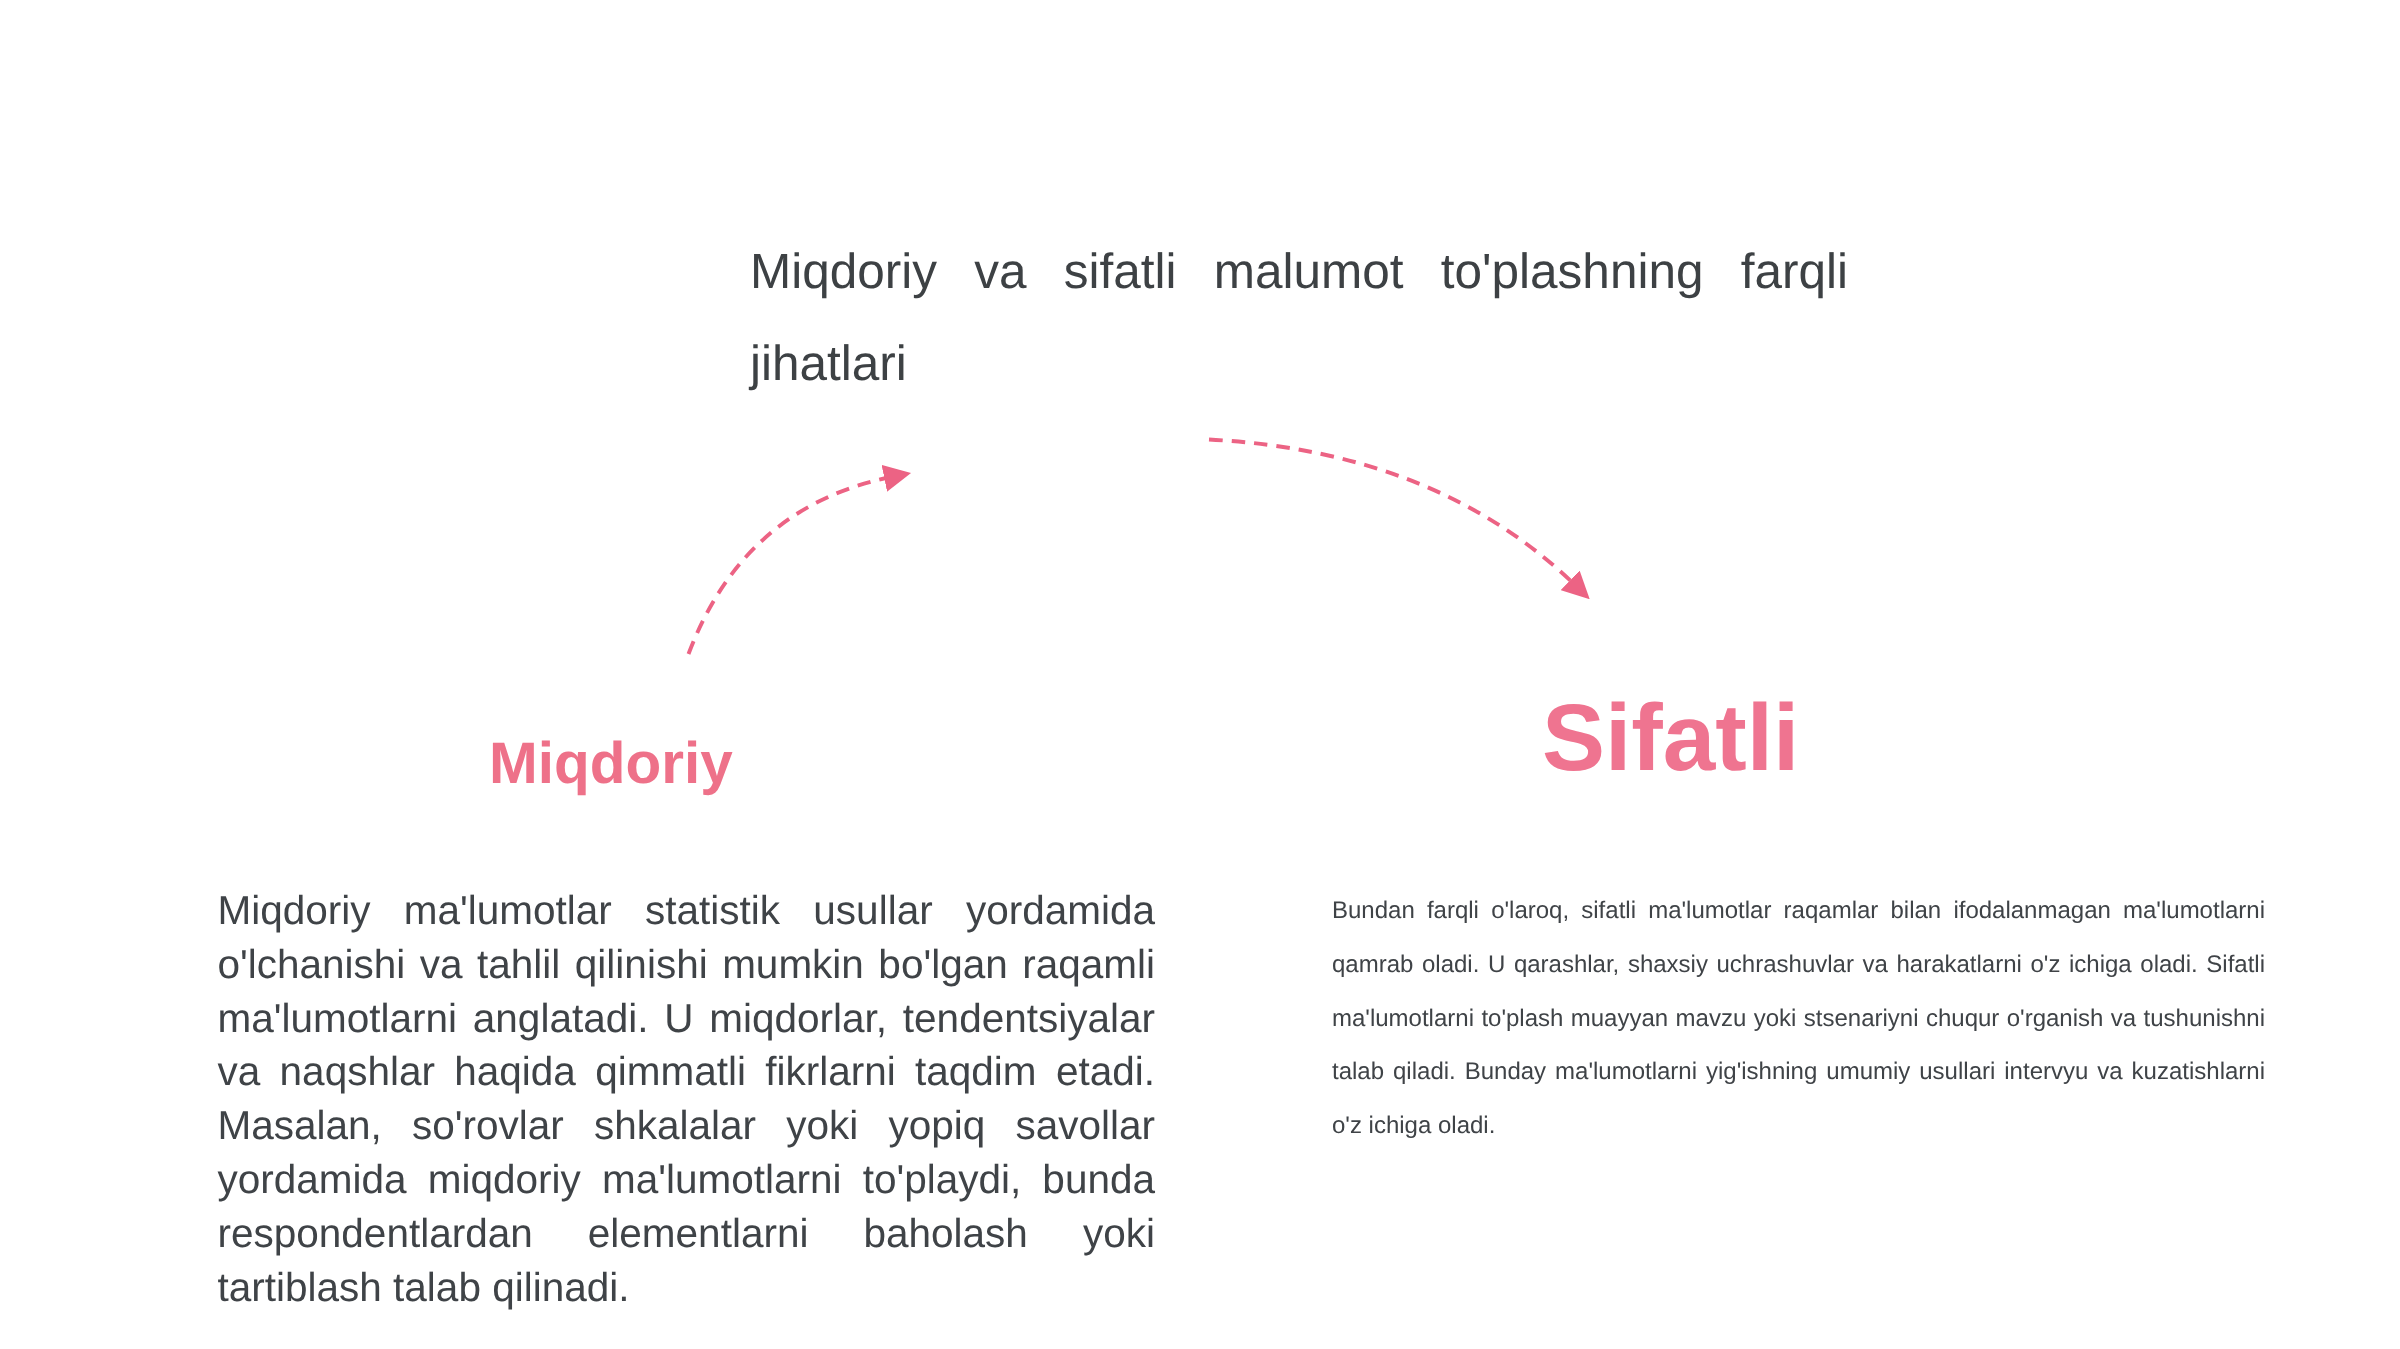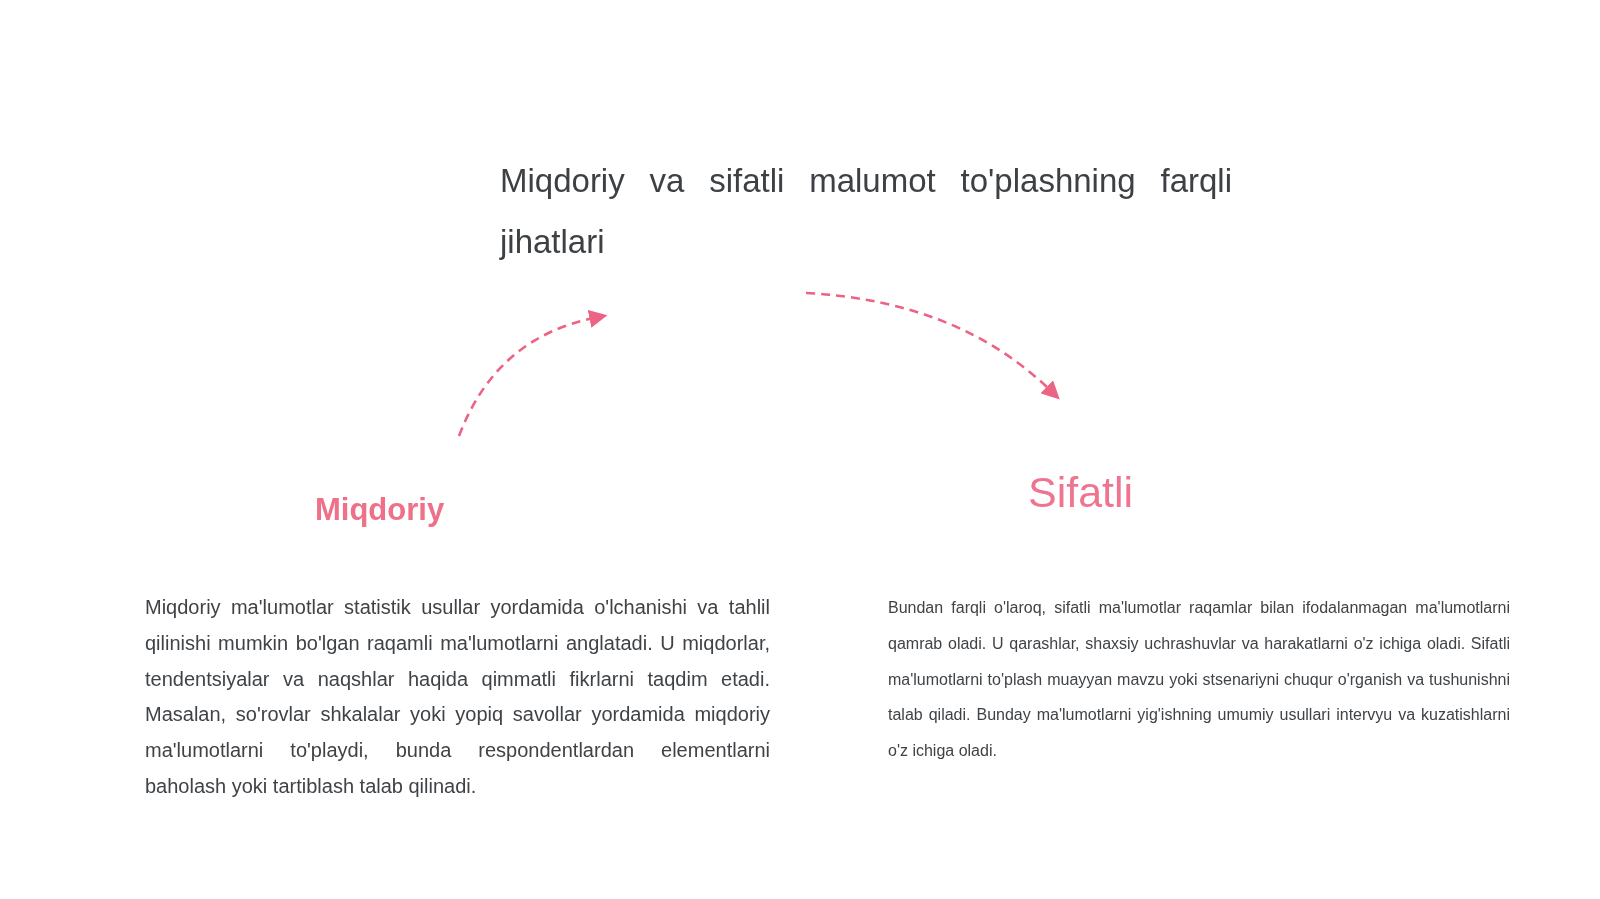--- a/index.html
+++ b/index.html
@@ -30,46 +30,46 @@
   .arrows-overlay {
     position: absolute;
     left: 0;
     top: 0;
     width: 1600px;
     height: 899px;
     pointer-events: none;
   }
   .heading-left {
     position: absolute;
-    left: 315px;
+    left: 326px;
     top: 484px;
     width: 150px;
     margin: 0;
-    font-size: 31px;
+    font-size: 39px;
     font-weight: 700;
     line-height: 52px;
     color: #ee7189;
   }
   .heading-right {
     position: absolute;
     left: 1028px;
     top: 466px;
     margin: 0;
-    font-size: 43px;
-    font-weight: 400;
+    font-size: 63px;
+    font-weight: 700;
     line-height: 52px;
     color: #ef7490;
   }
   .body-left {
     position: absolute;
     left: 145px;
     top: 590px;
     width: 625px;
     margin: 0;
-    font-size: 20px;
+    font-size: 27px;
     line-height: 35.8px;
     color: #3f4347;
     text-align: justify;
   }
   .body-right {
     position: absolute;
     left: 888px;
     top: 590px;
     width: 622px;
     margin: 0;

